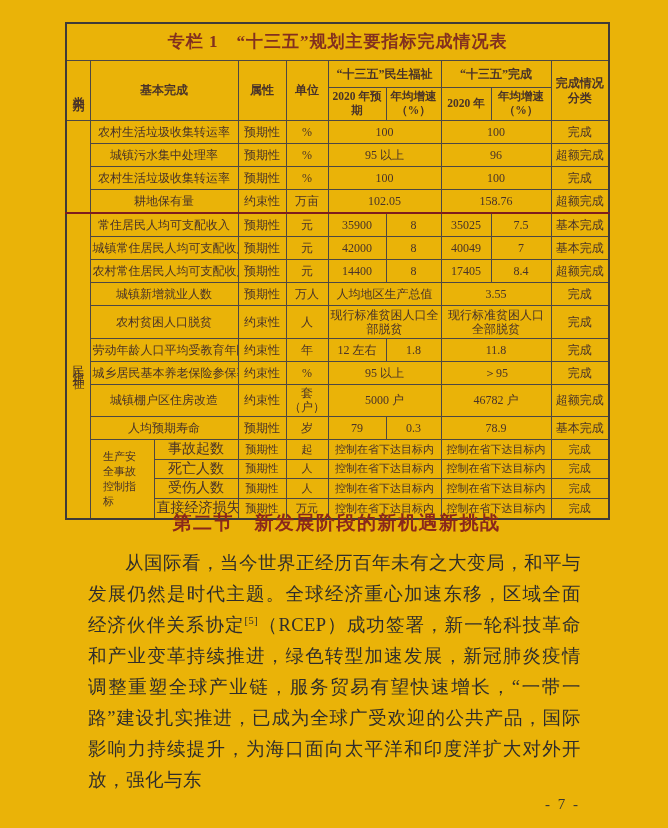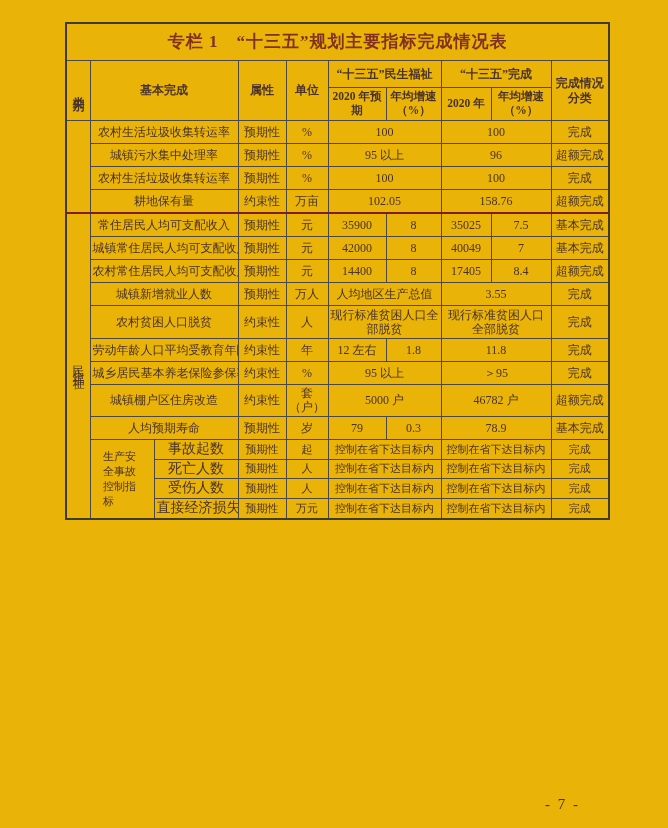--- a/index.html
+++ b/index.html
@@ -253,17 +253,19 @@
         <td class="u">万元</td>
         <td colspan="2">控制在省下达目标内</td>
         <td colspan="2">控制在省下达目标内</td>
         <td>完成</td>
       </tr>
       </tbody>
     </table>
   </div>
 
 
-
+  <div class="sec-heading">第二节　新发展阶段的新机遇新挑战</div>
+
+  <div class="para"><span>从国际看，当今世界正经历百年未有之大变局，和平与发展仍然是时代主题。全球经济重心加速东移，区域全面经济伙伴关系协定</span><sup>[5]</sup><span>（RCEP）成功签署，新一轮科技革命和产业变革持续推进，绿色转型加速发展，新冠肺炎疫情调整重塑全球产业链，服务贸易有望快速增长，“一带一路”建设扎实推进，已成为全球广受欢迎的公共产品，国际影响力持续提升，为海口面向太平洋和印度洋扩大对外开放，强化与东</span></div>
 
   <div class="pagenum">- 7 -</div>
 
 </div>
 
 </body></html>

